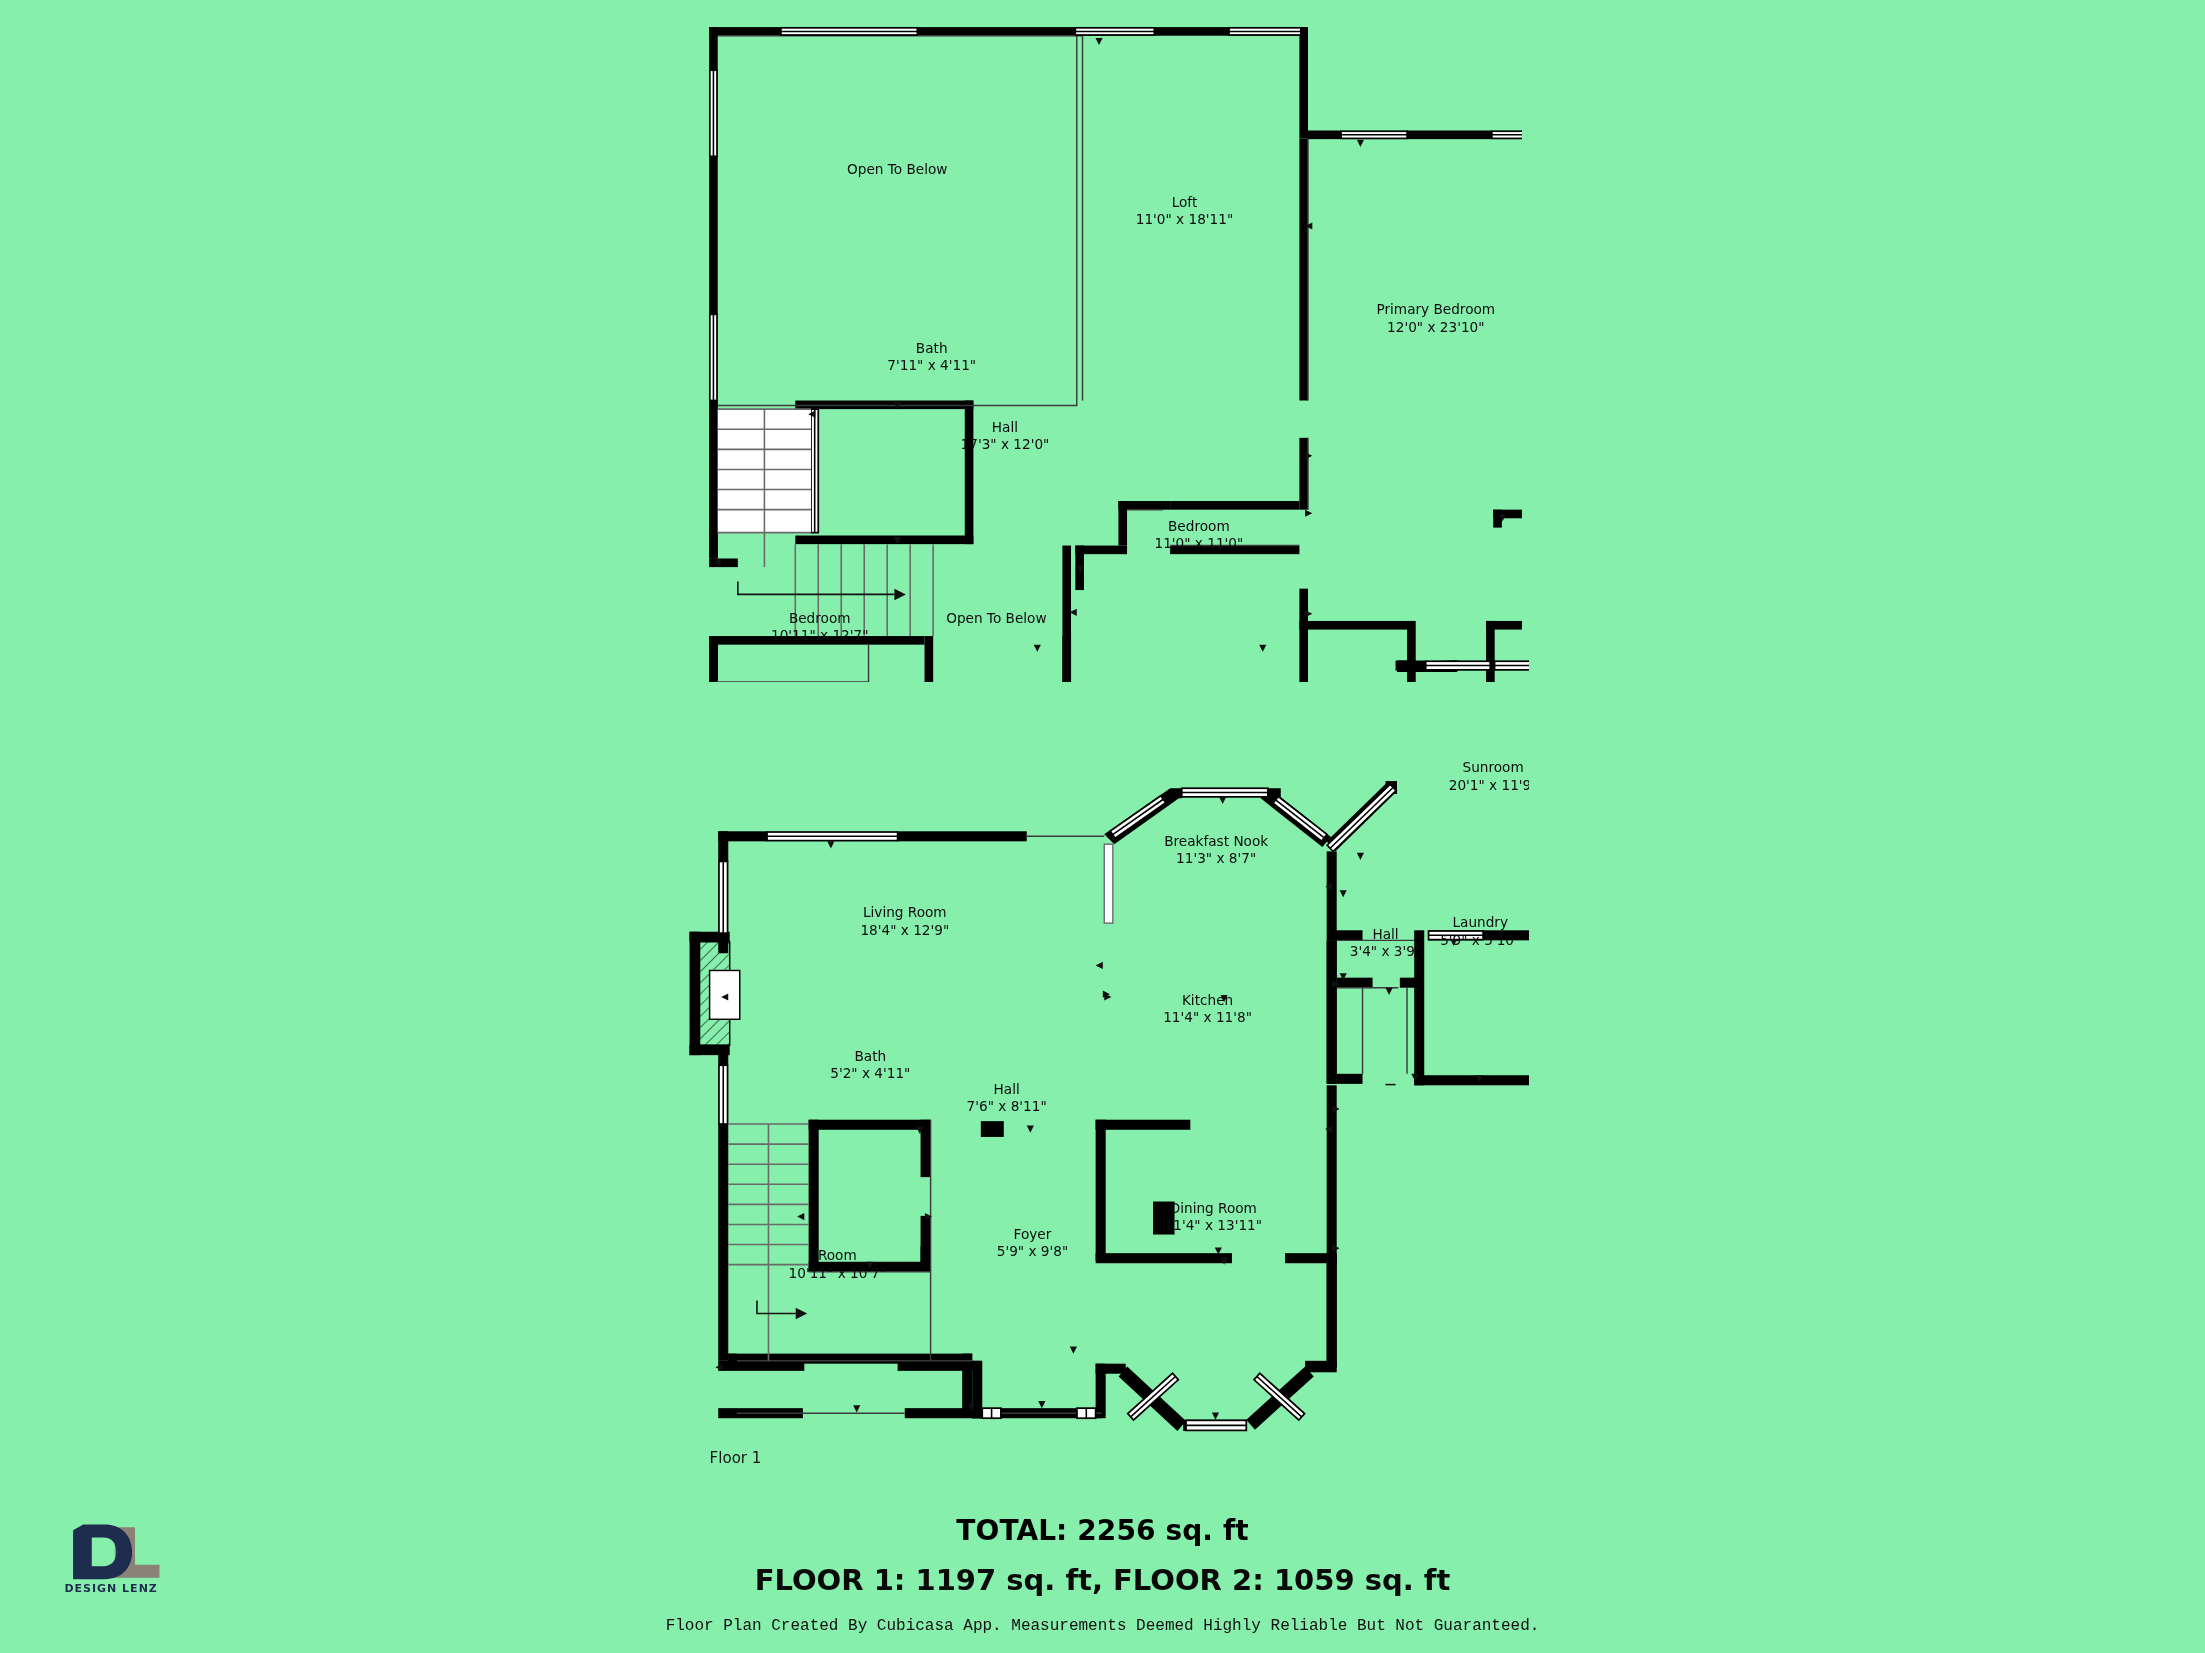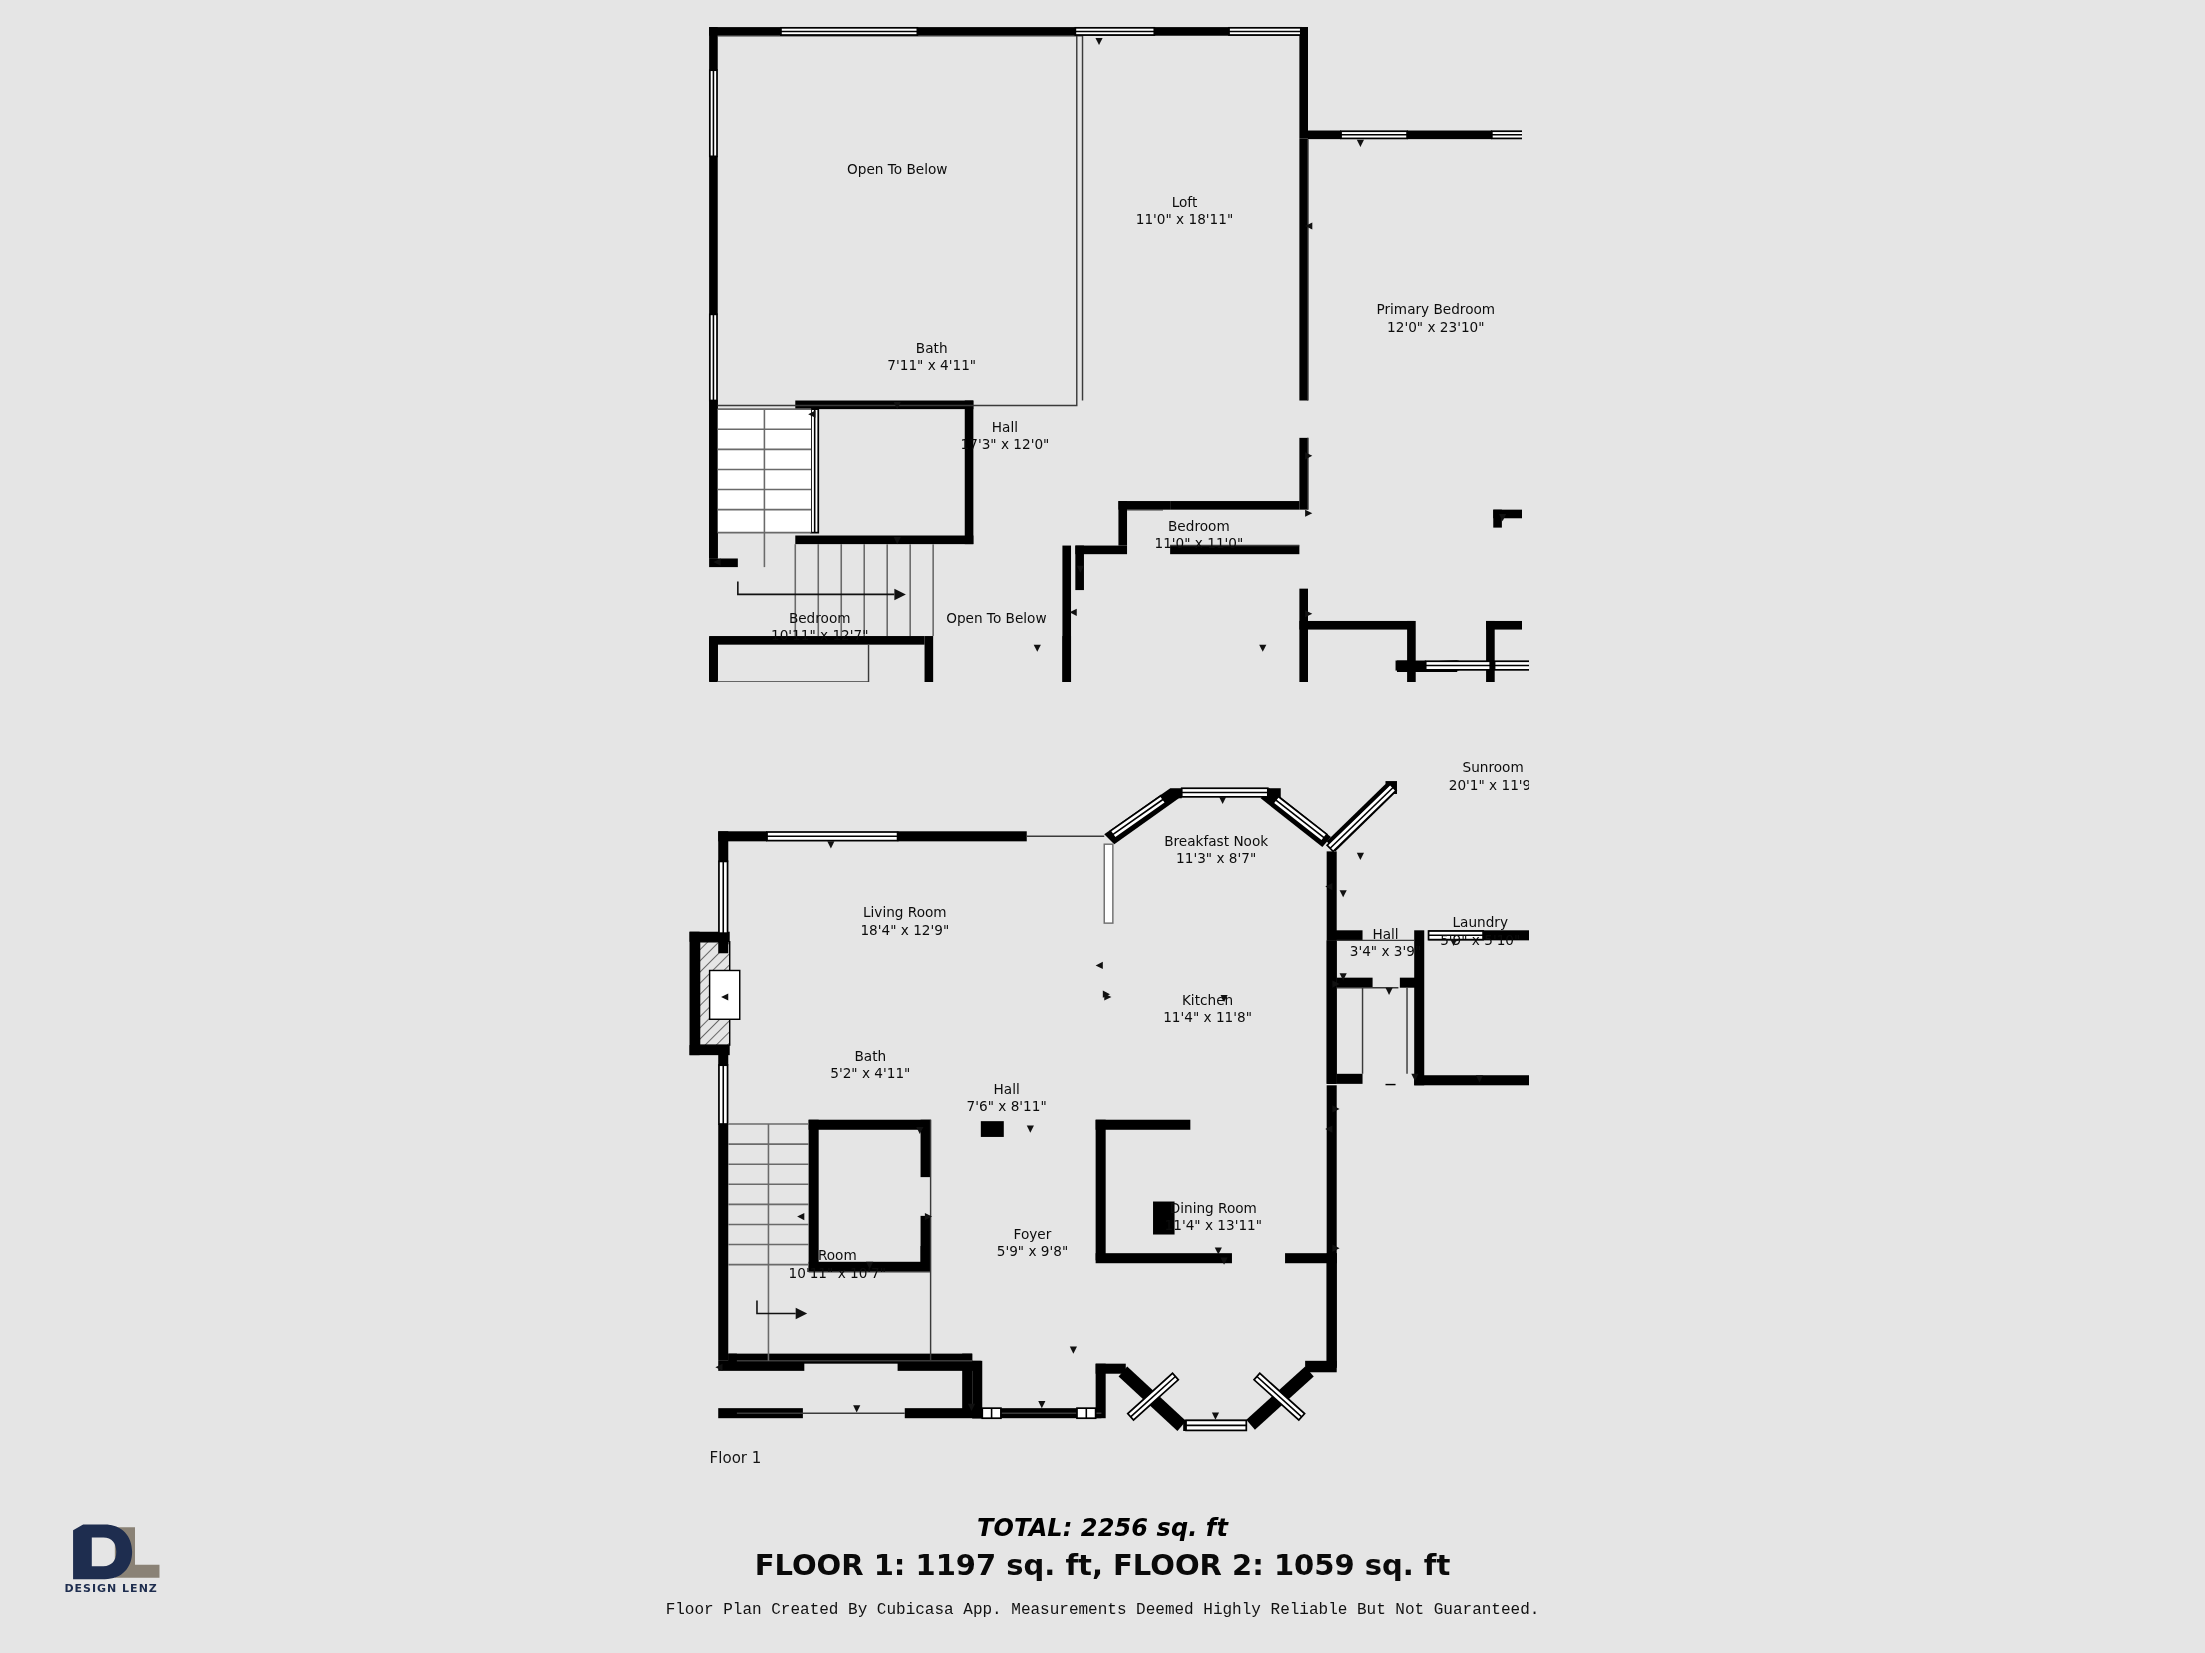--- a/index.html
+++ b/index.html
@@ -3,21 +3,21 @@
 <meta charset="utf-8">
 <style>
   html,body{margin:0;padding:0;background:#ffffff;}
   body{
     width:2205px;height:1654px;
     font-family:"DejaVu Sans","Liberation Sans",sans-serif;
     color:#111111;
     position:relative;
     overflow:hidden;
   }
-  .sheet{position:absolute;inset:0;background:#e5e5e5;}
+  .sheet{position:absolute;inset:0;background:#86efac;}
   svg{display:block;}
   .floorplan{position:absolute;}
   #floor2-svg{left:689px;top:7.2px;}
   #floor1-svg{left:668px;top:646px;}
 
   
   .wall{fill:#000000;}
   .win{fill:#ffffff;stroke:#000000;stroke-width:2.4;}
   .winline{stroke:#000000;stroke-width:2.2;fill:none;}
   .thin{stroke:#3a3a3a;stroke-width:2;fill:none;}
@@ -30,22 +30,22 @@
   .roomdim{font-family:"DejaVu Sans","Liberation Sans",sans-serif;font-size:19px;fill:#0c0c0c;text-anchor:middle;}
   .floorlabel{font-family:"DejaVu Sans","Liberation Sans",sans-serif;font-size:21px;fill:#141414;text-anchor:start;}
 
   
   .footer{
     position:absolute;left:0;right:0;top:1515px;
     text-align:center;
   }
   .footer .total{
     font-family:"DejaVu Sans","Liberation Sans",sans-serif;
-    font-weight:700;font-size:24px;letter-spacing:0.1px;color:#000;
-    margin:0 0 5px 0;line-height:1.15;font-style:italic;
+    font-weight:700;font-size:28px;letter-spacing:0.1px;color:#000;
+    margin:0 0 16px 0;line-height:1.15;
   }
   .footer .sub{
     font-family:"DejaVu Sans","Liberation Sans",sans-serif;
     font-weight:700;font-size:29px;color:#0a0a0a;margin:0 0 4.3px 0;line-height:1.2;
   }
   .footer .disclaimer{
     font-family:Liberation Mono, monospace;
     font-weight:400;font-size:16px;color:#111;margin:18.7px 0 0 0;
   }
   

